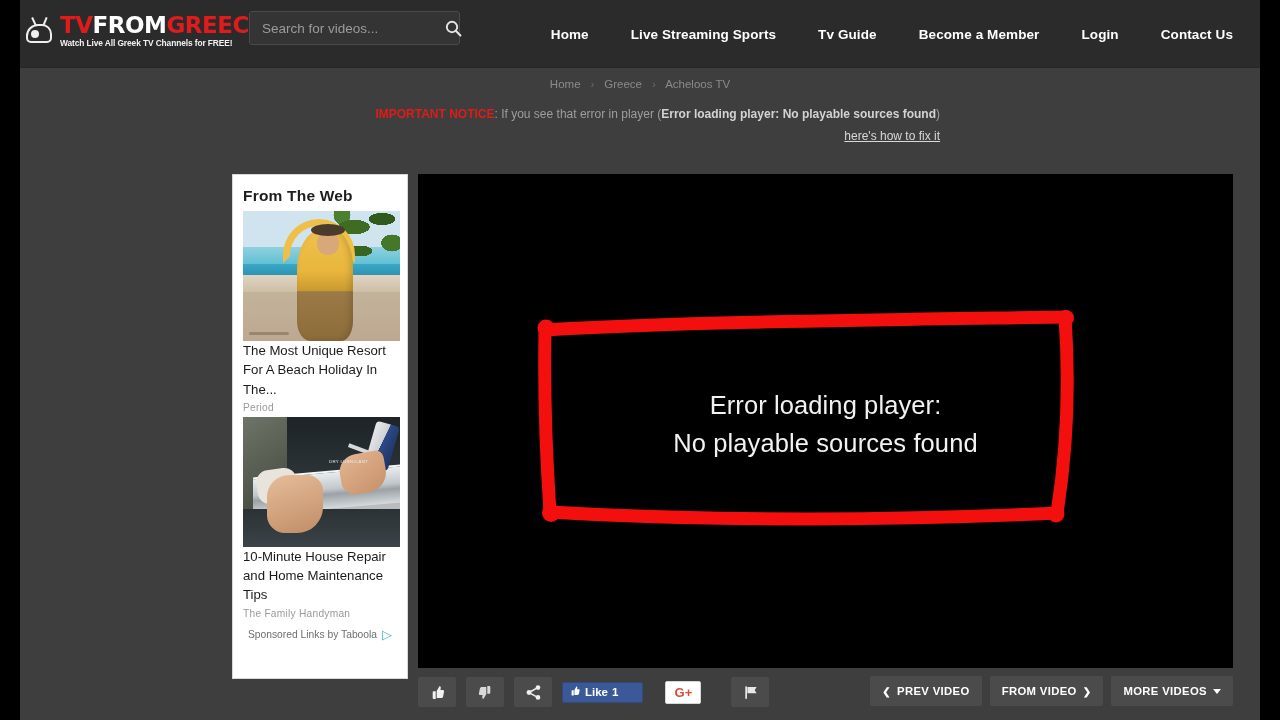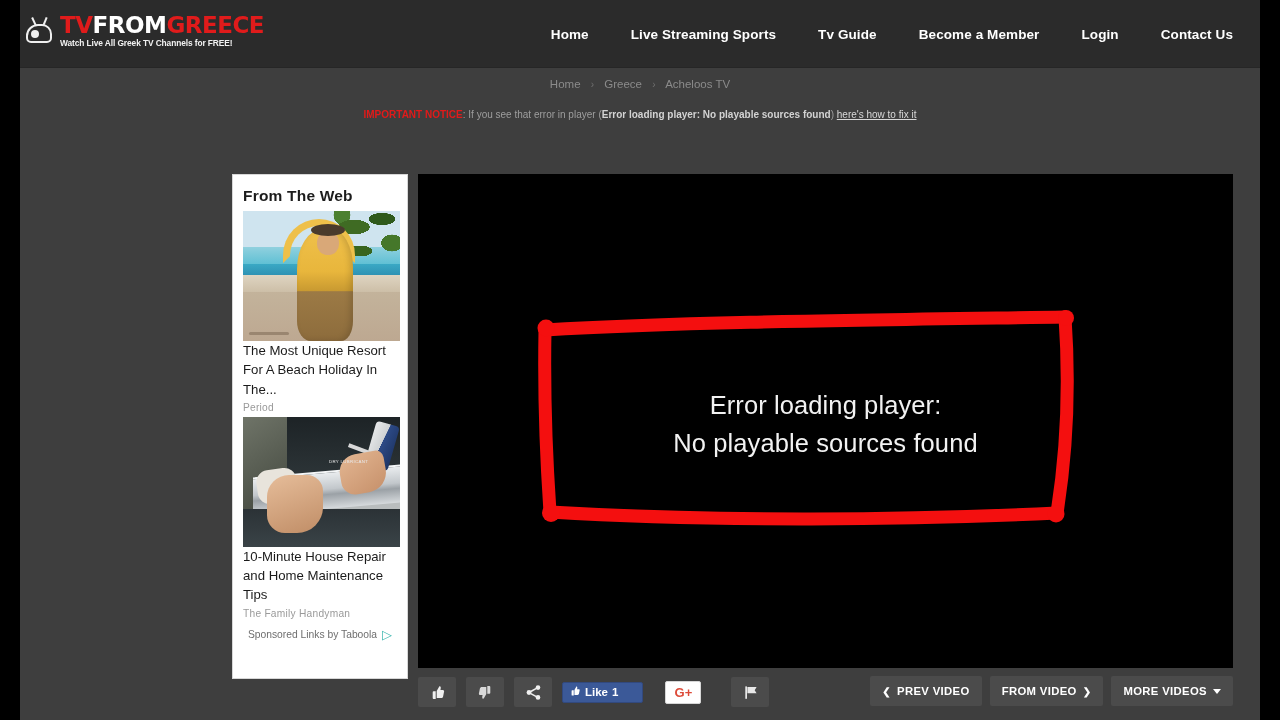--- a/index.html
+++ b/index.html
@@ -112,22 +112,22 @@
     position: absolute; top: 78px; left: 0; width: 1240px;
     text-align: center;
     font-size: 11.5px; color: #8b8b8b;
   }
   #breadcrumb span { cursor: pointer; }
   #breadcrumb .sep { color: #6f6f6f; padding: 0 7px; font-size: 10px; }
 
   
   #notice {
     position: absolute; top: 104px; left: 320px;
-    width: 600px; text-align: center;
-    font-size: 10px; color: #9e9e9e; line-height: 21.5px;
+    width: 600px; text-align: right;
+    font-size: 12px; color: #9e9e9e; line-height: 21.5px;
   }
   #notice .important { color: #e11a1a; font-weight: bold; }
   #notice .errtext { color: #d3d3d3; font-weight: bold; }
   #notice a {
     color: #d8d8d8; text-decoration: underline; cursor: pointer;
   }
 
   
   #sidebar {
     position: absolute; left: 212px; top: 174px;
@@ -356,20 +356,31 @@
           <div class="ant2"></div>
         <div class="screen"></div>
           <div class="dot"></div>
       </div>
       <div id="logo-text">
         <div id="logo-words"><span class="red">TV</span><span class="white">FROM</span><span class="red">GREECE</span></div>
         <div id="logo-tag">Watch Live All Greek TV Channels for FREE!</div>
       </div>
     </div>
 
+    <div id="search-box">
+      <input id="search-input" type="text" placeholder="Search for videos..." style="">
+      <button id="search-btn">
+        <span>
+          <svg width="17" height="17" viewBox="0 0 17 17">
+            <circle cx="7" cy="7" r="5.2" fill="none" stroke="#e6e6e6" stroke-width="1.9"></circle>
+            <line x1="10.8" y1="10.8" x2="15.4" y2="15.4" stroke="#e6e6e6" stroke-width="2.1" stroke-linecap="round"></line>
+          </svg>
+        </span>
+      </button>
+    </div>
 
     <div id="nav">
       <div class="nav-item">Home</div>
       <div class="nav-item">Live Streaming Sports</div>
       <div class="nav-item">Tv Guide</div>
       <div class="nav-item">Become a Member</div>
       <div class="nav-item">Login</div>
       <div class="nav-item">Contact Us</div>
     </div>
   </div>

